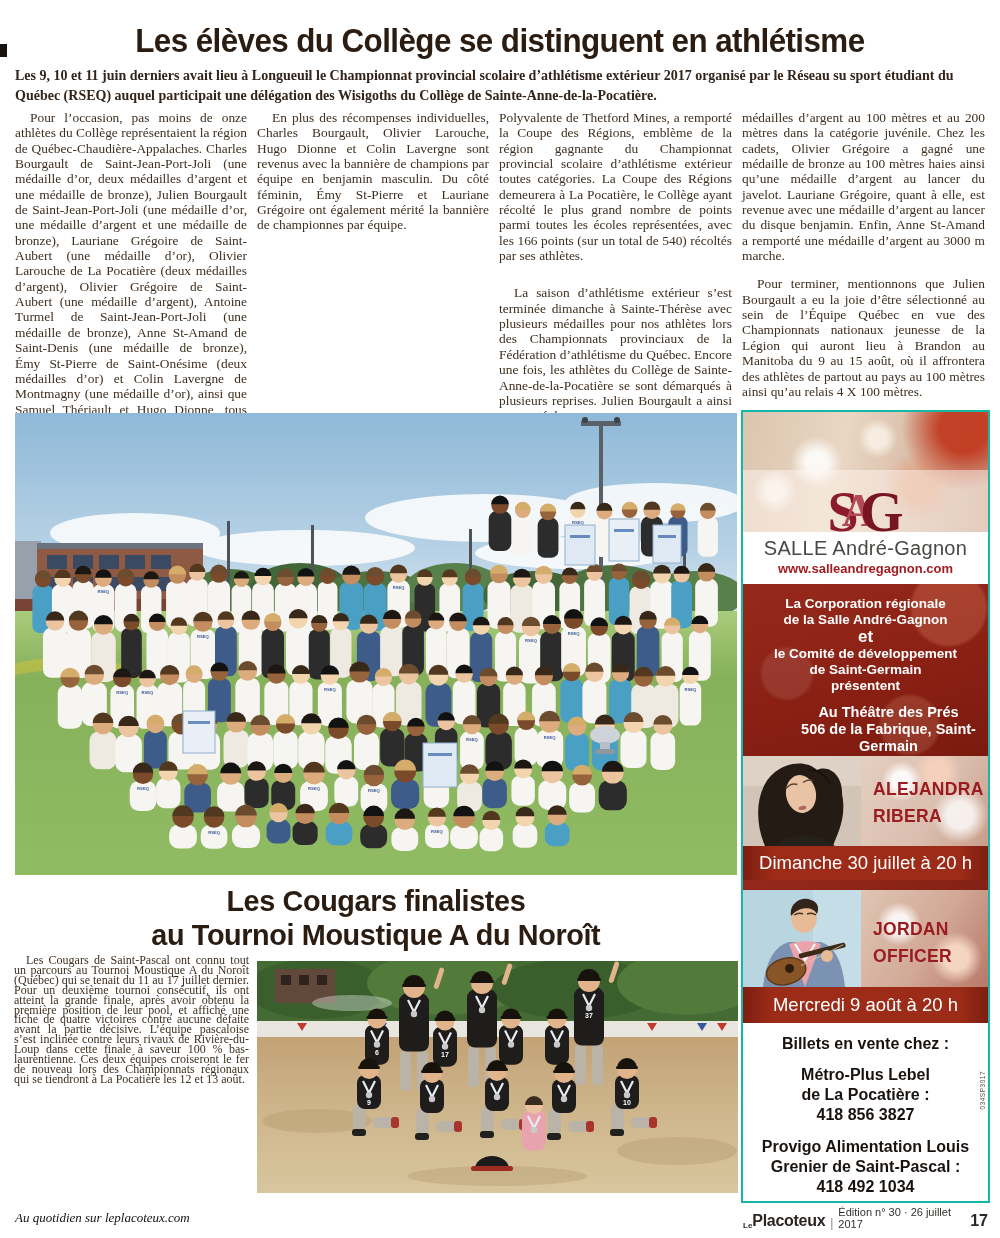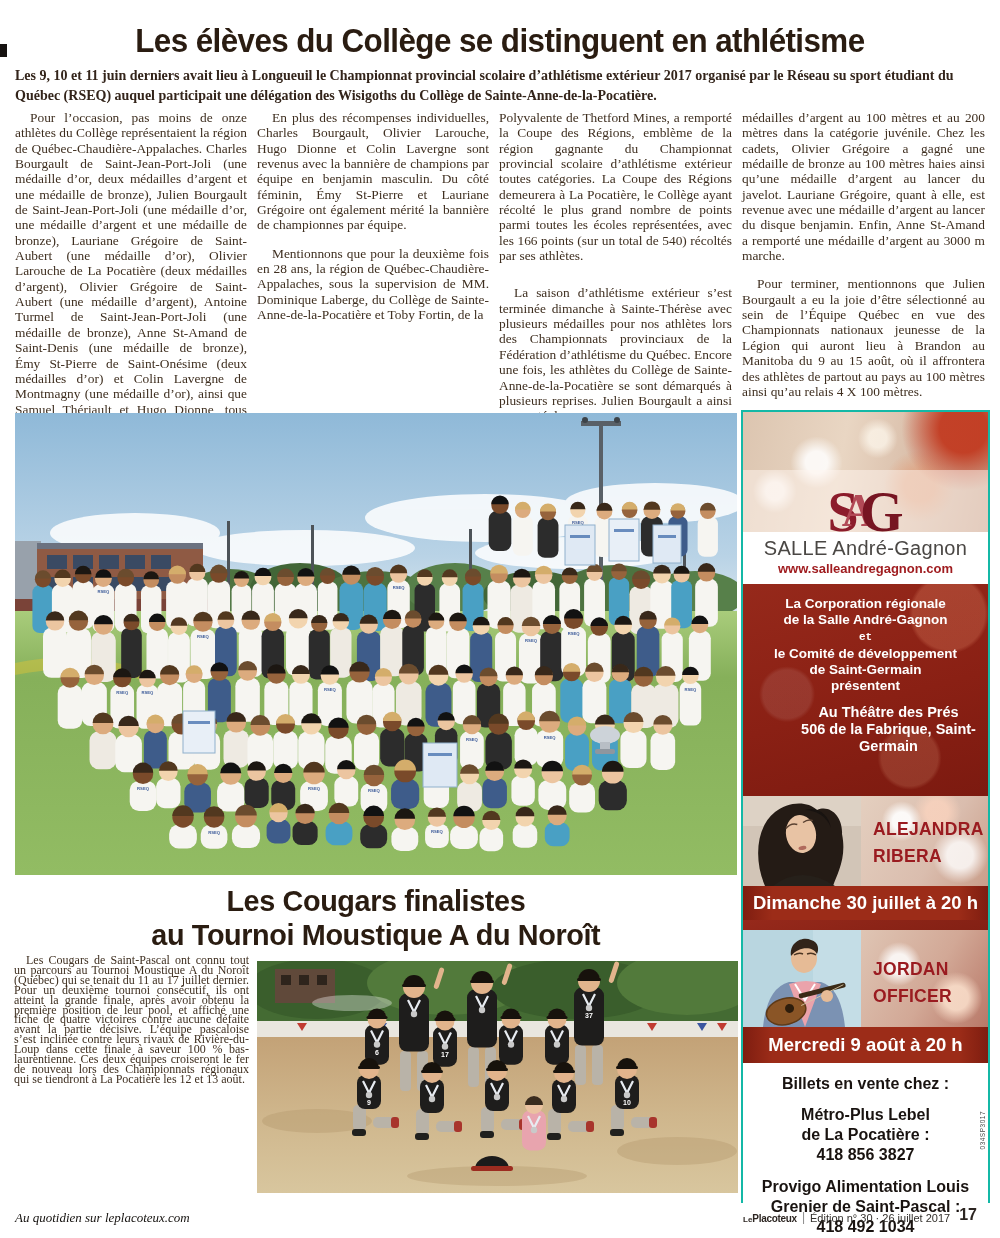--- a/index.html
+++ b/index.html
@@ -47,58 +47,58 @@
       linear-gradient(100deg,#dcc5b0,#e9d6c3 40%,#c7a28c);}
   .wash{position:absolute;left:0;right:0;bottom:0;height:62px;background:rgba(255,246,239,.5);}
   .sag{position:absolute;left:0;right:0;bottom:-8px;text-align:center;
        font-family:"Liberation Serif",serif;font-weight:700;line-height:1;}
   .sag .s1{font-size:56px;color:#8c1c2b;}
   .sag .s2{font-size:46px;color:#b24a56;margin-left:-17px;vertical-align:5px;}
   .sag .s3{font-size:56px;color:#771522;margin-left:-15px;}
   .adwhite{height:52px;background:#fff;text-align:center;}
   .venue{font-size:20px;color:#4a4744;letter-spacing:.3px;margin-top:5px;}
   .venue-url{font-size:13px;font-weight:700;color:#a01d20;margin-top:1px;}
-  .bokeh-red{height:212px;color:#fff;text-align:center;font-weight:700;
+  .bokeh-red{height:172px;color:#fff;text-align:center;font-weight:700;
     background:
       radial-gradient(circle at 84% 14%, rgba(255,170,130,.22) 0 36px, rgba(255,170,130,0) 40px),
       radial-gradient(circle at 18% 52%, rgba(255,255,255,.10) 0 24px, rgba(255,255,255,0) 28px),
       radial-gradient(circle at 68% 82%, rgba(255,200,160,.16) 0 28px, rgba(255,200,160,0) 32px),
       linear-gradient(165deg,#96291b,#8a2014 55%,#7c1a10);}
   .pr1{font-size:13.5px;line-height:16px;padding-top:12px;}
-  .pr-et{font-size:11px;line-height:18px;font-family:Liberation Mono, monospace;}
+  .pr-et{font-size:17px;line-height:18px;}
   .theatre{font-size:14.5px;line-height:17px;padding-top:10px;margin-left:46px;}
   .event{display:flex;border-radius:12px;}
   .event .ph{flex:none;width:118px;}
   .ename{flex:1;padding:20px 0 0 12px;font-size:17.5px;line-height:27px;font-weight:700;
          color:#9a1b20;letter-spacing:.3px;}
   .ebg1{background:
       radial-gradient(circle at 32% 28%, rgba(255,255,255,.9) 0 9px, rgba(255,255,255,0) 20px),
       radial-gradient(circle at 78% 66%, rgba(255,255,255,.8) 0 13px, rgba(255,255,255,0) 28px),
       radial-gradient(circle at 60% 18%, rgba(255,214,192,.7) 0 11px, rgba(255,214,192,0) 24px),
       linear-gradient(120deg,#e4cfbf,#dabdae 60%,#c99e8a);}
   .ebg2{background:
       radial-gradient(circle at 30% 35%, rgba(255,255,255,.85) 0 10px, rgba(255,255,255,0) 22px),
       radial-gradient(circle at 75% 70%, rgba(255,230,210,.8) 0 12px, rgba(255,230,210,0) 26px),
       linear-gradient(120deg,#dfc5b4,#d2a896 55%,#b87868);}
   .e1{height:90px;} .e2{height:97px;}
-  .band{height:34px;line-height:34px;text-align:center;color:#fff;font-weight:700;
+  .band{height:34px;line-height:34px;text-align:center;color:#fff;font-weight:400;
         font-size:18.5px;background:linear-gradient(90deg,#7e1d10,#9c2c18 12%,#9c2c18 88%,#7e1d10);}
   .band2{height:36px;line-height:36px;}
   .spacer-red{height:10px;background:linear-gradient(165deg,#96291b,#832014);}
   .tickets{flex:1;background:#fff;text-align:center;color:#191310;font-weight:700;}
   .tk-h{font-size:16px;margin-top:12px;}
   .tk-g{font-size:16px;line-height:20px;margin-top:12px;}
   .adcode{position:absolute;right:2px;top:48px;writing-mode:vertical-rl;transform:rotate(180deg);
           font-size:6.5px;font-weight:400;color:#4a4a4a;letter-spacing:.5px;}
   
   .f-left{left:15px;top:1210px;font-style:italic;font-size:13px;color:#14110e;}
   .f-right{left:743px;top:1206px;width:245px;display:flex;align-items:flex-end;
            font-family:"Liberation Sans",sans-serif;color:#2c2521;}
   .brand-le{font-size:8px;font-weight:700;}
-  .brand{font-size:10px;font-weight:700;letter-spacing:-.3px;}
+  .brand{font-size:16px;font-weight:700;letter-spacing:-.3px;}
   .sep{color:#8a8a8a;font-size:12px;margin:0 5px;font-weight:400;}
   .edition{font-size:11px;color:#33302c;}
   .pageno{font-size:16px;font-weight:700;margin-left:9px;}
 </style>
 </head>
 <body>
 
 <div class="sheet">
 
   <div class="abs regmark"></div>
@@ -107,21 +107,20 @@
     <span class="h1">Les élèves du Collège se distinguent en athlétisme</span>
   </div>
   <div class="abs lead">Les 9, 10 et 11 juin derniers avait lieu à Longueuil le Championnat provincial scolaire d’athlétisme extérieur 2017 organisé par le Réseau su sport étudiant du Québec (RSEQ) auquel participait une délégation des Wisigoths du Collège de Sainte-Anne-de-la-Pocatière.</div>
 
   <div class="abs cols">
     <div class="col" style="left:0;width:232px">
       <p class="ind">Pour l’occasion, pas moins de onze athlètes du Collège représentaient la région de Québec-Chaudière-Appalaches. Charles Bourgault de Saint-Jean-Port-Joli (une médaille d’or, deux médailles d’argent et une médaille de bronze), Julien Bourgault de Saint-Jean-Port-Joli (une médaille d’or, une médaille d’argent et une médaille de bronze), Lauriane Grégoire de Saint-Aubert (une médaille d’or), Olivier Larouche de La Pocatière (deux médailles d’argent), Olivier Grégoire de Saint-Aubert (une médaille d’argent), Antoine Turmel de Saint-Jean-Port-Joli (une médaille de bronze), Anne St-Amand de Saint-Denis (une médaille de bronze), Émy St-Pierre de Saint-Onésime (deux médailles d’or) et Colin Lavergne de Montmagny (une médaille d’or), ainsi que Samuel Thériault et Hugo Dionne, tous deux de Sainte-Anne-de-</p>
     </div>
     <div class="col" style="left:242px;width:232px">
       <p class="ind">En plus des récompenses individuelles, Charles Bourgault, Olivier Larouche, Hugo Dionne et Colin Lavergne sont revenus avec la bannière de champions par équipe en benjamin masculin. Du côté féminin, Émy St-Pierre et Lauriane Grégoire ont également mérité la bannière de championnes par équipe.</p>
-      <p class="ind">Mentionnons que pour la deuxième fois en 28 ans, la région de Québec-Chaudière-Appalaches, sous la supervision de MM. Dominique Laberge, du Collège de Sainte-Anne-de-la-Pocatière et Toby Fortin, de la</p>
     </div>
     <div class="col" style="left:484px;width:233px">
       <p>Polyvalente de Thetford Mines, a remporté la Coupe des Régions, emblème de la région gagnante du Championnat provincial scolaire d’athlétisme extérieur toutes catégories. La Coupe des Régions demeurera à La Pocatière, le Collège ayant récolté le plus grand nombre de points parmi toutes les écoles représentées, avec les 166 points (sur un total de 540) récoltés par ses athlètes.</p>
       <p class="ind gap">La saison d’athlétisme extérieur s’est terminée dimanche à Sainte-Thérèse avec plusieurs médailles pour nos athlètes lors des Championnats provinciaux de la Fédération d’athlétisme du Québec. Encore une fois, les athlètes du Collège de Sainte-Anne-de-la-Pocatière se sont démarqués à plusieurs reprises. Julien Bourgault a ainsi remporté deux</p>
     </div>
     <div class="col" style="left:727px;width:243px">
       <p>médailles d’argent au 100 mètres et au 200 mètres dans la catégorie juvénile. Chez les cadets, Olivier Grégoire a gagné une médaille de bronze au 100 mètres haies ainsi qu’une médaille d’argent au lancer du javelot. Lauriane Grégoire, quant à elle, est revenue avec une médaille d’argent au lancer du disque benjamin. Enfin, Anne St-Amand a remporté une médaille d’argent au 3000 m marche.</p>
       <p class="ind">Pour terminer, mentionnons que Julien Bourgault a eu la joie d’être sélectionné au sein de l’Équipe Québec en vue des Championnats nationaux jeunesse de la Légion qui auront lieu à Brandon au Manitoba du 9 au 15 août, où il affrontera des athlètes de partout au pays au 100 mètres ainsi qu’au relais 4 X 100 mètres.</p>
     </div>
   </div>

